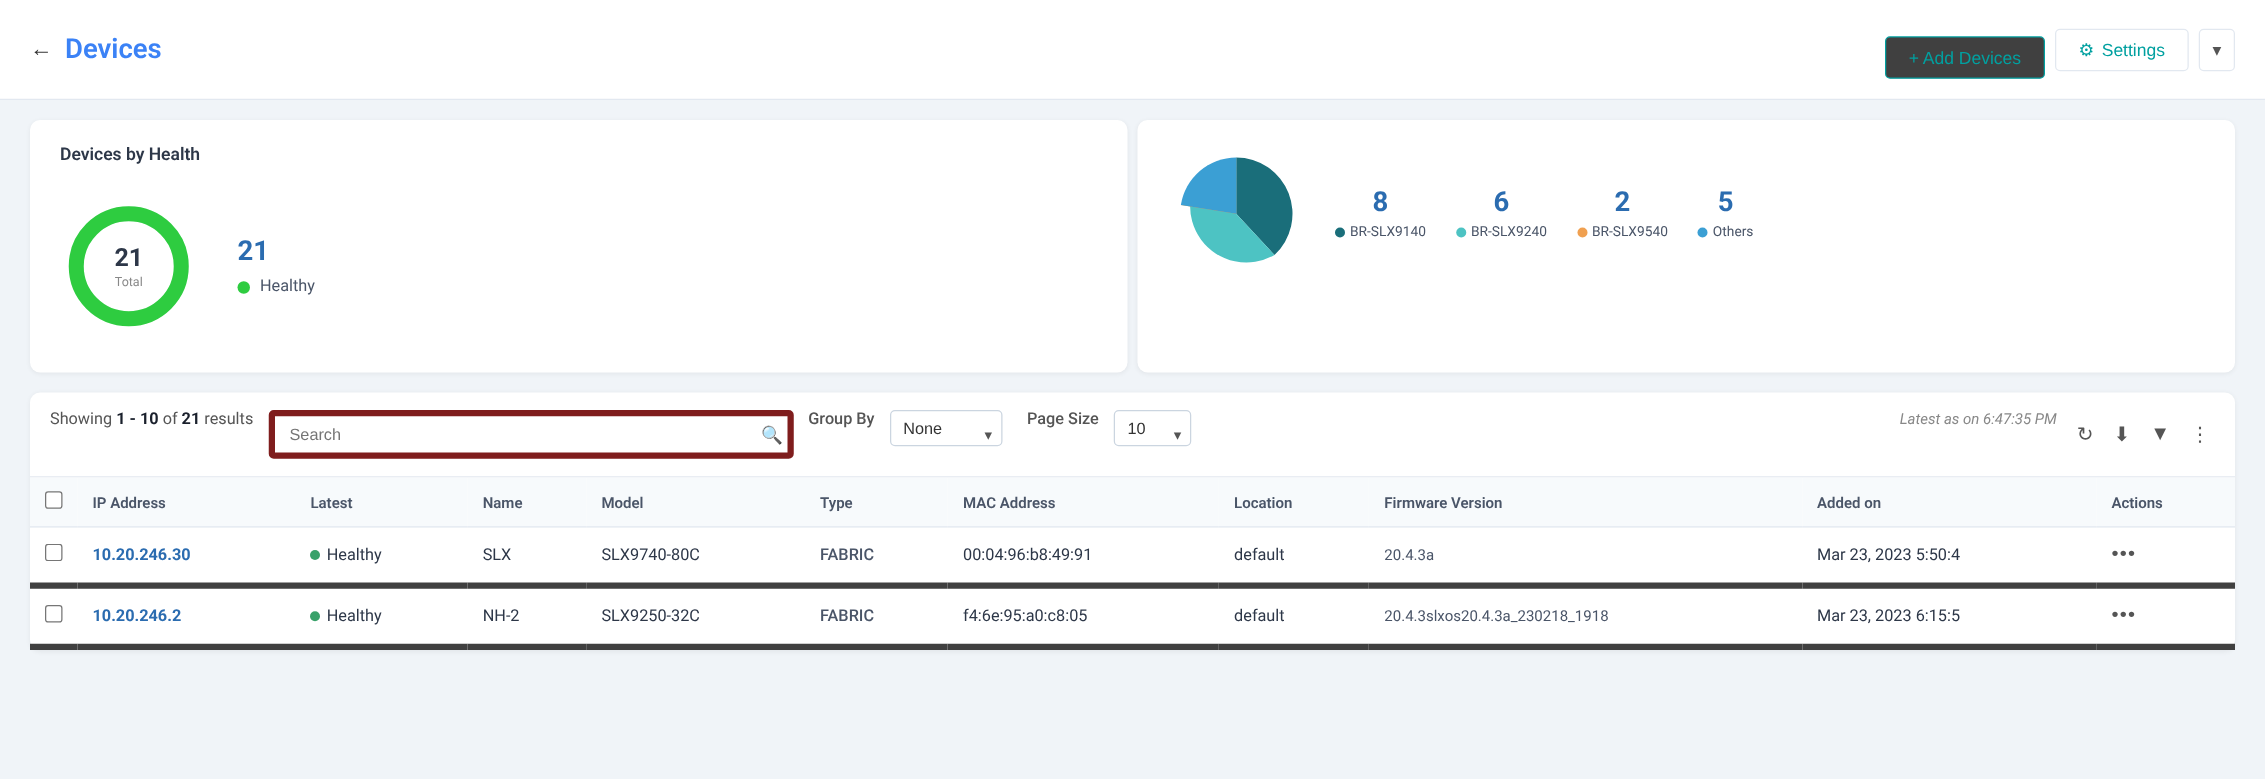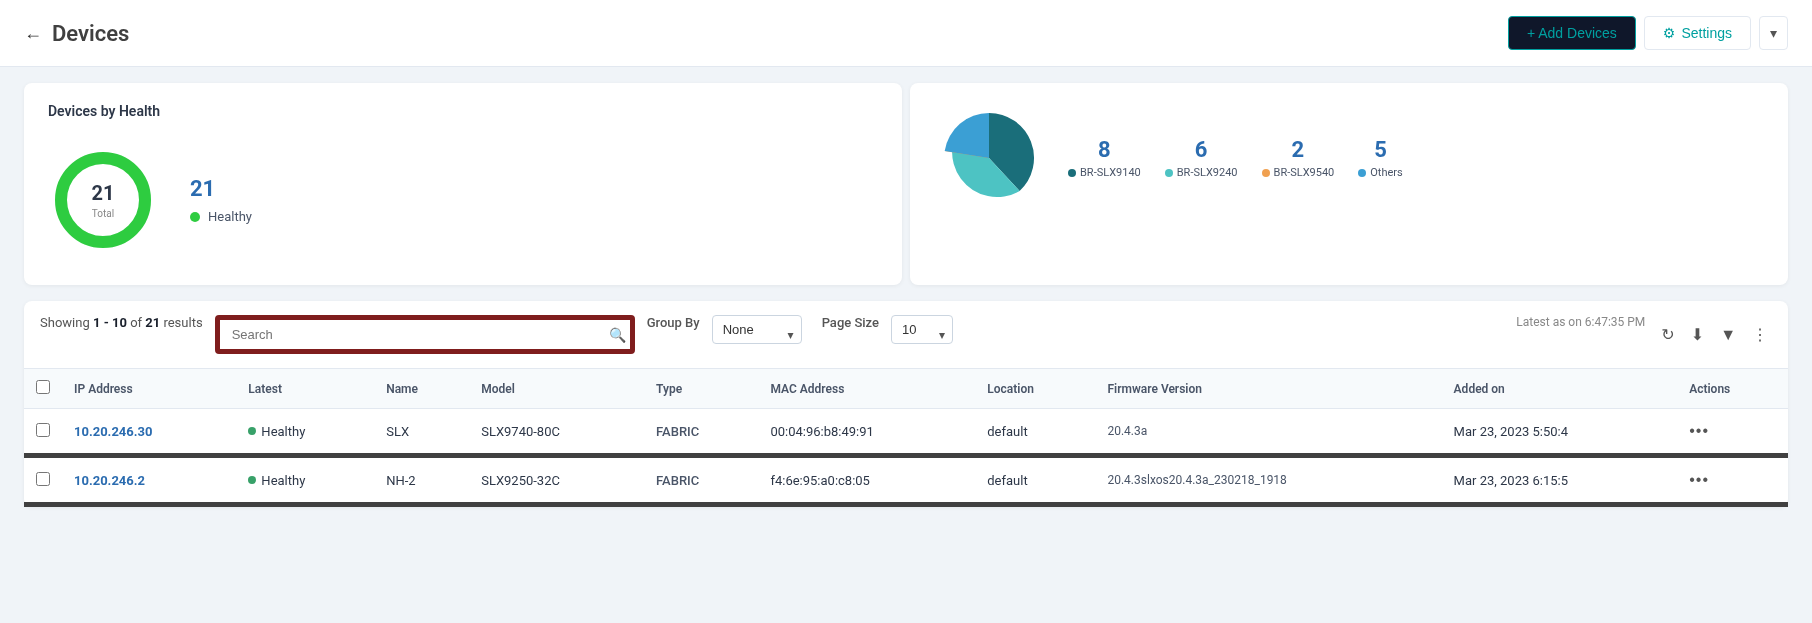--- a/index.html
+++ b/index.html
@@ -24,39 +24,40 @@
       gap: 10px;
     }
     .back-arrow {
       font-size: 18px;
       color: #333;
       cursor: pointer;
     }
     .page-title {
       font-size: 22px;
       font-weight: 600;
-      color: #404040;
+      color: #3b82f6;
     }
     .header-right {
       display: flex;
       align-items: center;
       gap: 8px;
     }
     .btn-add {
-      background: #0f172a;
+      background: #404040;
       border: 1.5px solid #00a0a0;
       color: #00a0a0;
       padding: 8px 18px;
       border-radius: 4px;
       font-size: 14px;
       cursor: pointer;
       display: flex;
       align-items: center;
       gap: 6px;
       font-weight: 500;
+      margin-top: 13px;
     }
     .btn-settings {
       background: #fff;
       border: 1.5px solid #e2e8f0;
       color: #00a0a0;
       padding: 8px 18px;
       border-radius: 4px;
       font-size: 14px;
       cursor: pointer;
       display: flex;
@@ -267,20 +268,21 @@
       font-size: 13px;
       color: #555;
       font-weight: 500;
       margin-left: 8px;
     }
     .spacer { flex: 1; }
     .latest-text {
       font-size: 12px;
       color: #888;
       white-space: nowrap;
+      font-style: italic;
     }
     .toolbar-actions {
       display: flex;
       align-items: center;
       gap: 8px;
     }
     .icon-btn {
       background: none;
       border: none;
       cursor: pointer;

